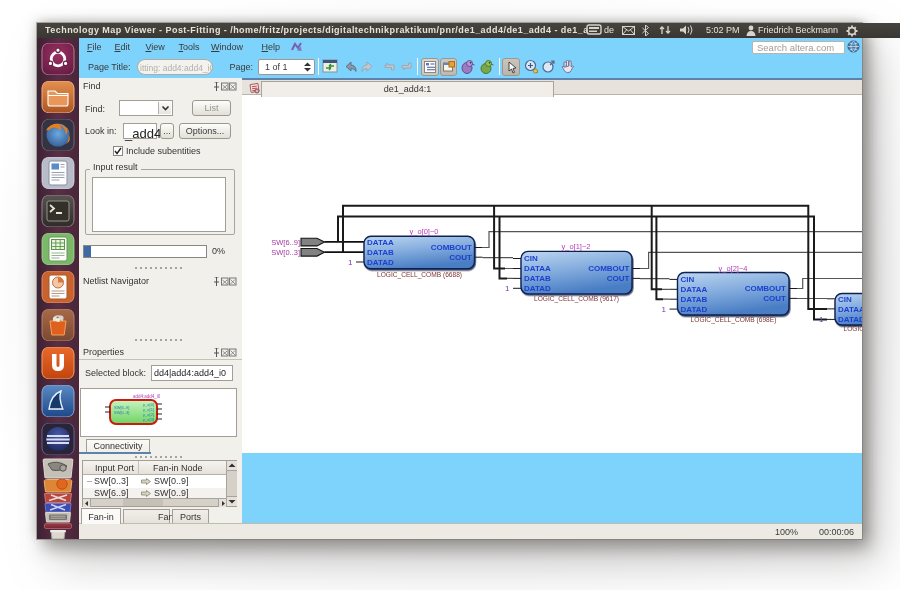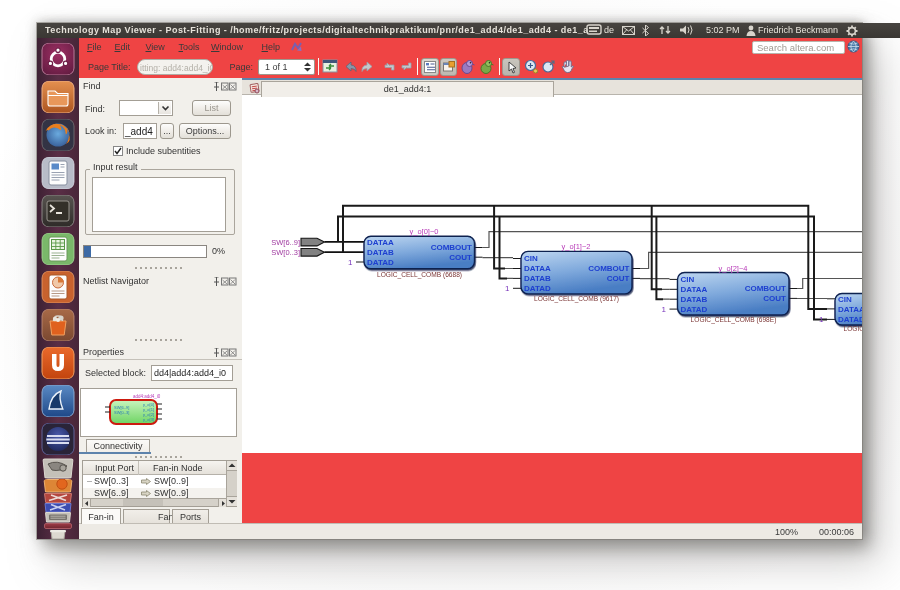--- a/index.html
+++ b/index.html
@@ -12,21 +12,21 @@
   background:#f2f0eb;}
 .abs{position:absolute;}
 
 .panel{position:absolute;left:0;top:0;width:891px;height:15px;background:linear-gradient(#474440,#3a3733);}
 .panel .title{position:absolute;left:8px;top:2px;font-size:9px;letter-spacing:0.45px;font-weight:bold;color:#e6e2da;white-space:nowrap;}
 .ind{position:absolute;top:2px;font-size:9px;color:#e6e2da;}
 
 .launcher{position:absolute;left:0;top:15px;width:42px;height:501px;background:linear-gradient(90deg,#3d2133 0%,#5a2e46 50%,#482638 100%);}
 .tile{position:absolute;left:4px;width:34px;height:32px;border-radius:7px;}
 
-.app{position:absolute;left:42px;top:15px;width:783px;height:501px;background:#ef4444;}
+.app{position:absolute;left:42px;top:15px;width:783px;height:501px;background:#7dd3fc;}
 .menubar{position:absolute;left:0;top:0;width:783px;height:18px;font-size:9px;color:#3a3a3a;}
 .menubar span{position:absolute;top:4px;}
 .searchbox{position:absolute;left:673px;top:3px;width:93px;height:13px;background:#fff;border:1px solid #b8b4ac;border-radius:2px;color:#a09c94;font-size:9.5px;padding:0px 4px;}
 .toolbar{position:absolute;left:0;top:18px;width:783px;height:22px;font-size:9px;color:#3a3a3a;}
 .tsep{position:absolute;top:2px;width:1px;height:17px;background:#c9c5bd;border-right:1px solid #fbfaf8;}
 .tbtn{position:absolute;border:1px solid #9d988e;border-radius:3px;background:linear-gradient(#dbd7d0,#cdc9c1);}
 
 .dock{position:absolute;left:0;top:40px;width:163px;height:445px;background:#f2f0eb;font-size:9px;color:#333;}
 .whitebox{position:absolute;background:#fff;border:1px solid #a39e95;}
 .btn{position:absolute;background:linear-gradient(#fdfdfc,#efece7 55%,#e3e0d9);border:1px solid #9d988e;border-radius:3px;font-size:9px;color:#3a3a3a;text-align:center;}
@@ -331,21 +331,21 @@
           <path d="M16.5,2.5 l4.5,4.5 m0,-4.5 l-4.5,4.5" stroke="#777" stroke-width="0.8"></path>
         </svg>
       <span class="abs" style="left:6px;top:26px;">Find:</span>
       <div class="whitebox" style="left:40px;top:22px;width:54px;height:16px;">
         <div class="abs" style="right:1px;top:1px;width:13px;height:12px;background:linear-gradient(#fbfaf8,#e8e5e0);border-left:1px solid #b5b1a9;"><svg width="13" height="12" viewBox="0 0 13 12">
               <path d="M3.5,4.5 L6.5,7.5 L9.5,4.5" fill="none" stroke="#333" stroke-width="1.6"></path>
             </svg></div>
       </div>
       <div class="btn" style="left:113px;top:22px;width:39px;height:16px;color:#9a968e;padding-top:2px;">List</div>
       <span class="abs" style="left:6px;top:48px;">Look in:</span>
-      <div class="whitebox" style="left:44px;top:44.5px;width:34px;height:16px;font-size:10px;padding:2px 1px;color:#222;">_add4</div>
+      <div class="whitebox" style="left:44px;top:44.5px;width:34px;height:16px;font-size:13px;padding:2px 1px;color:#222;">_add4</div>
       <div class="btn" style="left:81px;top:44.5px;width:14px;height:16px;padding-top:2px;">...</div>
       <div class="btn" style="left:100px;top:44.5px;width:52px;height:16px;padding-top:2px;">Options...</div>
       <div class="whitebox" style="left:33.5px;top:68px;width:10px;height:10px;border-color:#888;"><svg width="8" height="8" viewBox="0 0 8 8">
             <path d="M1,4 L3,6.5 L7,1" stroke="#222" stroke-width="1.4" fill="none"></path>
           </svg></div>
       <span class="abs" style="left:47px;top:68px;">Include subentities</span>
       <div class="gb" style="left:6px;top:91px;width:150px;height:66px;"></div>
       <span class="abs" style="left:11px;top:84px;background:#f2f0eb;padding:0 3px;">Input result</span>
       <div class="whitebox" style="left:13px;top:99px;width:134px;height:55px;"></div>
       <div class="whitebox" style="left:4px;top:167px;width:124px;height:13px;border-color:#8a8680;">

